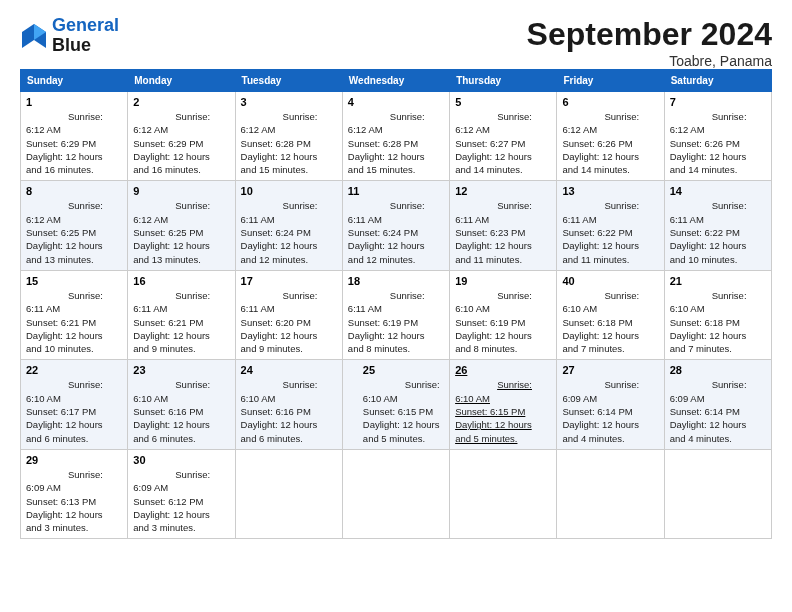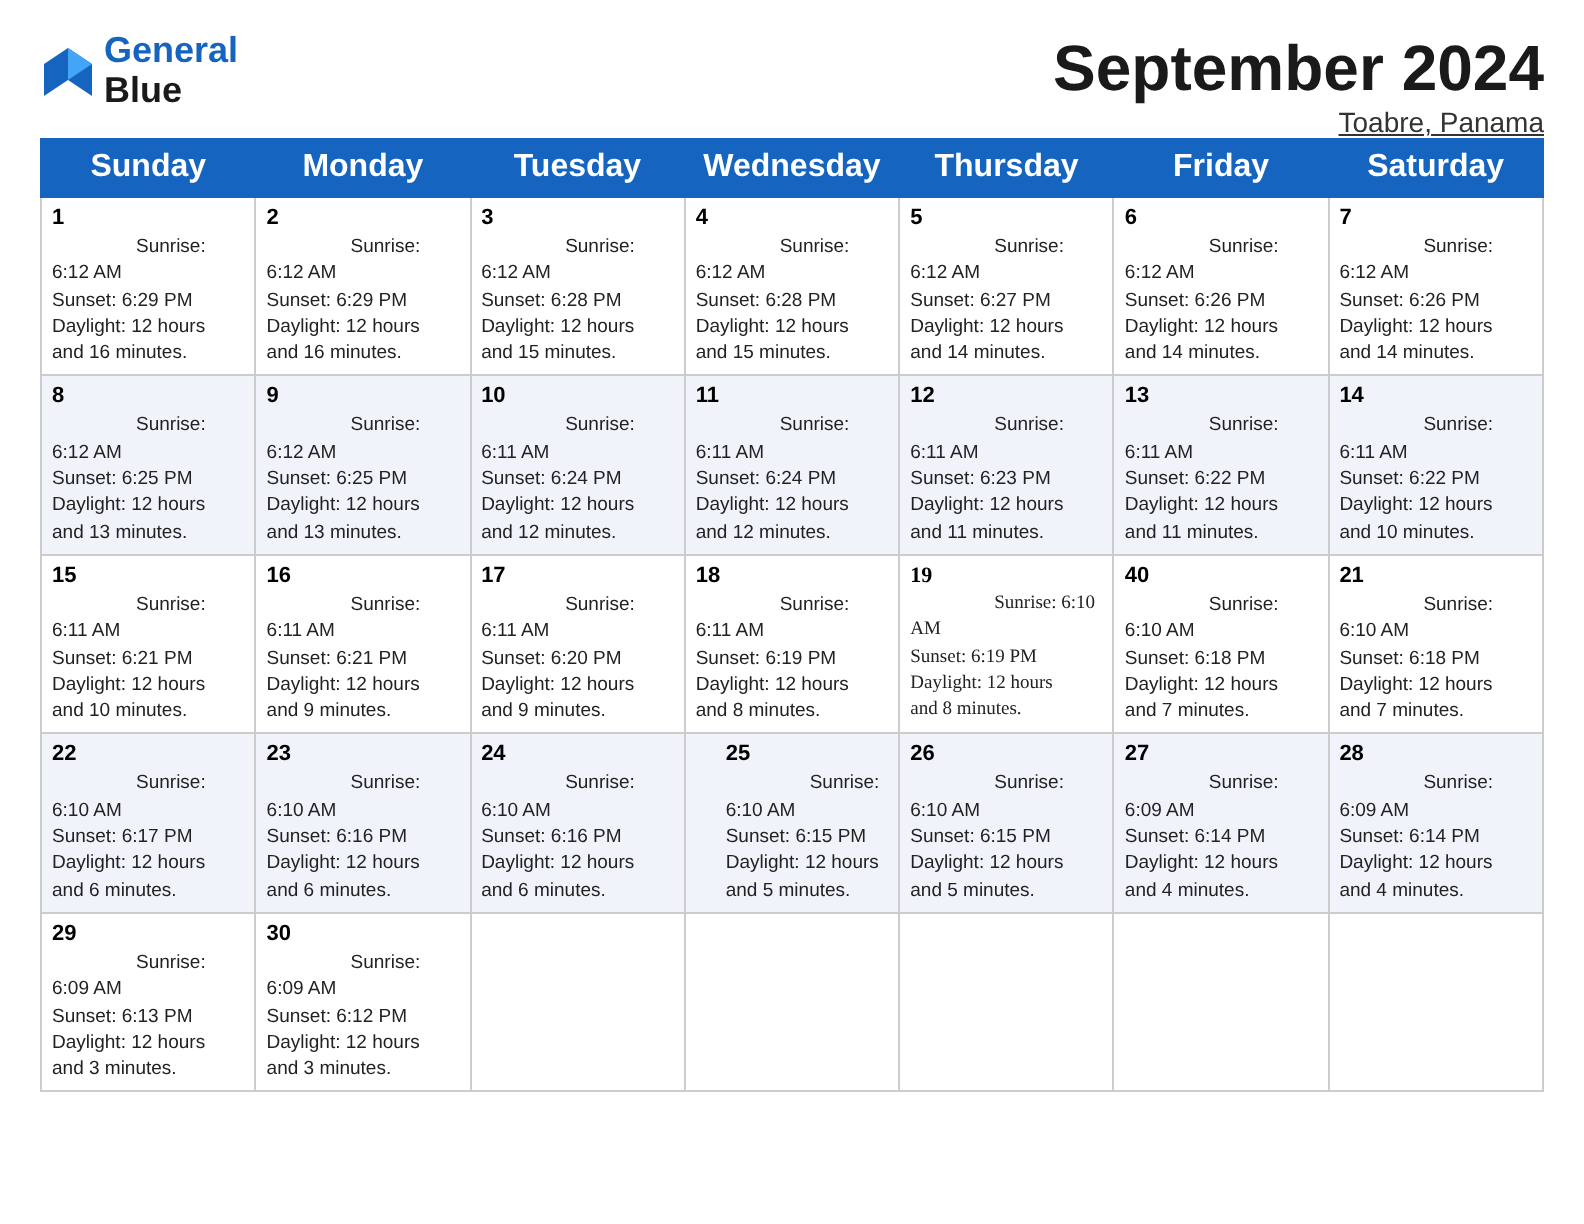--- a/index.html
+++ b/index.html
@@ -45,33 +45,32 @@
     }
     .month-title {
       font-size: 32px;
       font-weight: bold;
       color: #1a1a1a;
     }
     .location {
       font-size: 14px;
       color: #333;
       text-align: right;
-      text-decoration: underline;
     }
     .calendar {
       width: 100%;
       border-collapse: collapse;
       font-size: 10px;
     }
     .calendar th {
       background: #1565C0;
       color: #fff;
       padding: 5px 6px;
-      text-align: center;
-      font-size: 16px;
+      text-align: left;
+      font-size: 10px;
       font-weight: bold;
       border: 1px solid #1565C0;
     }
     .calendar td {
       border: 1px solid #ccc;
       vertical-align: top;
       padding: 4px 5px;
       width: calc(100% / 7);
       height: 78px;
     }
@@ -204,21 +203,21 @@
         <span class="day-info">Sunrise: 6:11 AM<br>Sunset: 6:21 PM<br>Daylight: 12 hours<br>and 9 minutes.</span>
       </td>
           <td style="background: rgb(255, 255, 255);">
         <span class="day-num">17</span>
         <span class="day-info">Sunrise: 6:11 AM<br>Sunset: 6:20 PM<br>Daylight: 12 hours<br>and 9 minutes.</span>
       </td>
           <td style="background: rgb(255, 255, 255); border-radius: 29px;">
         <span class="day-num">18</span>
         <span class="day-info">Sunrise: 6:11 AM<br>Sunset: 6:19 PM<br>Daylight: 12 hours<br>and 8 minutes.</span>
       </td>
-          <td style="background: rgb(255, 255, 255); font-family: Liberation Serif, serif;">
+          <td style="background: rgb(255, 255, 255);">
         <span class="day-num">19</span>
         <span class="day-info">Sunrise: 6:10 AM<br>Sunset: 6:19 PM<br>Daylight: 12 hours<br>and 8 minutes.</span>
       </td>
           <td style="background: rgb(255, 255, 255);">
         <span class="day-num">40</span>
         <span class="day-info">Sunrise: 6:10 AM<br>Sunset: 6:18 PM<br>Daylight: 12 hours<br>and 7 minutes.</span>
       </td>
           <td style="background: rgb(255, 255, 255);">
         <span class="day-num">21</span>
         <span class="day-info">Sunrise: 6:10 AM<br>Sunset: 6:18 PM<br>Daylight: 12 hours<br>and 7 minutes.</span>
@@ -234,21 +233,21 @@
         <span class="day-info">Sunrise: 6:10 AM<br>Sunset: 6:16 PM<br>Daylight: 12 hours<br>and 6 minutes.</span>
       </td>
           <td style="background: rgb(240, 244, 250);">
         <span class="day-num">24</span>
         <span class="day-info">Sunrise: 6:10 AM<br>Sunset: 6:16 PM<br>Daylight: 12 hours<br>and 6 minutes.</span>
       </td>
           <td style="background: rgb(240, 244, 250); padding-left: 20px;">
         <span class="day-num">25</span>
         <span class="day-info">Sunrise: 6:10 AM<br>Sunset: 6:15 PM<br>Daylight: 12 hours<br>and 5 minutes.</span>
       </td>
-          <td style="background: rgb(240, 244, 250);">
+          <td style="background: rgb(240, 244, 250); text-decoration: underline;">
         <span class="day-num">26</span>
         <span class="day-info">Sunrise: 6:10 AM<br>Sunset: 6:15 PM<br>Daylight: 12 hours<br>and 5 minutes.</span>
       </td>
           <td style="background: rgb(240, 244, 250);">
         <span class="day-num">27</span>
         <span class="day-info">Sunrise: 6:09 AM<br>Sunset: 6:14 PM<br>Daylight: 12 hours<br>and 4 minutes.</span>
       </td>
           <td style="background: rgb(240, 244, 250);">
         <span class="day-num">28</span>
         <span class="day-info">Sunrise: 6:09 AM<br>Sunset: 6:14 PM<br>Daylight: 12 hours<br>and 4 minutes.</span>

